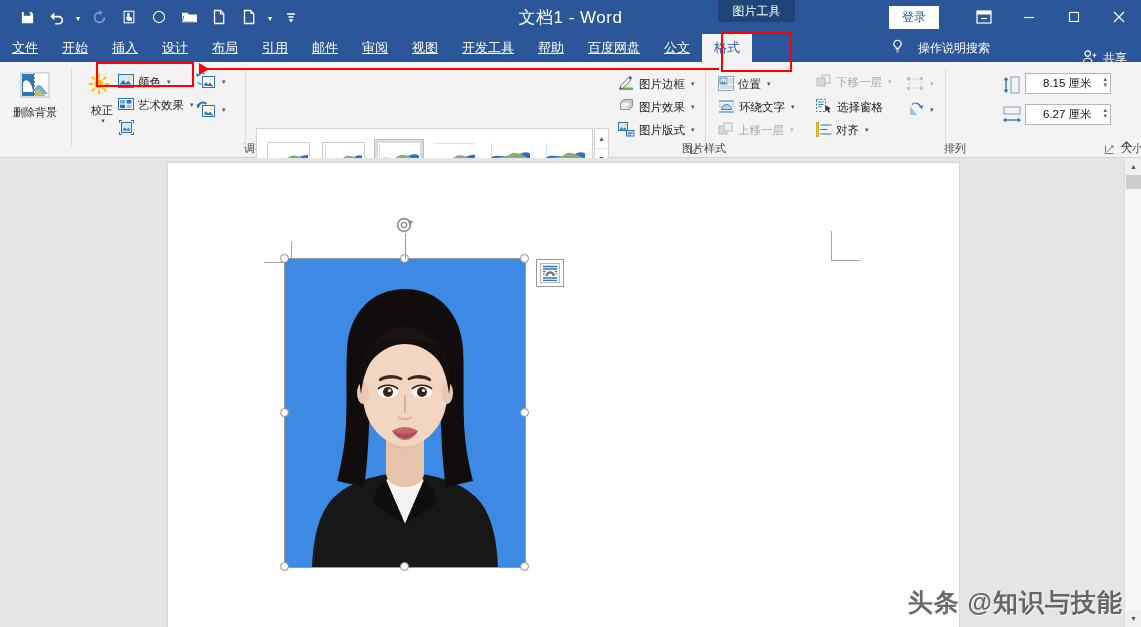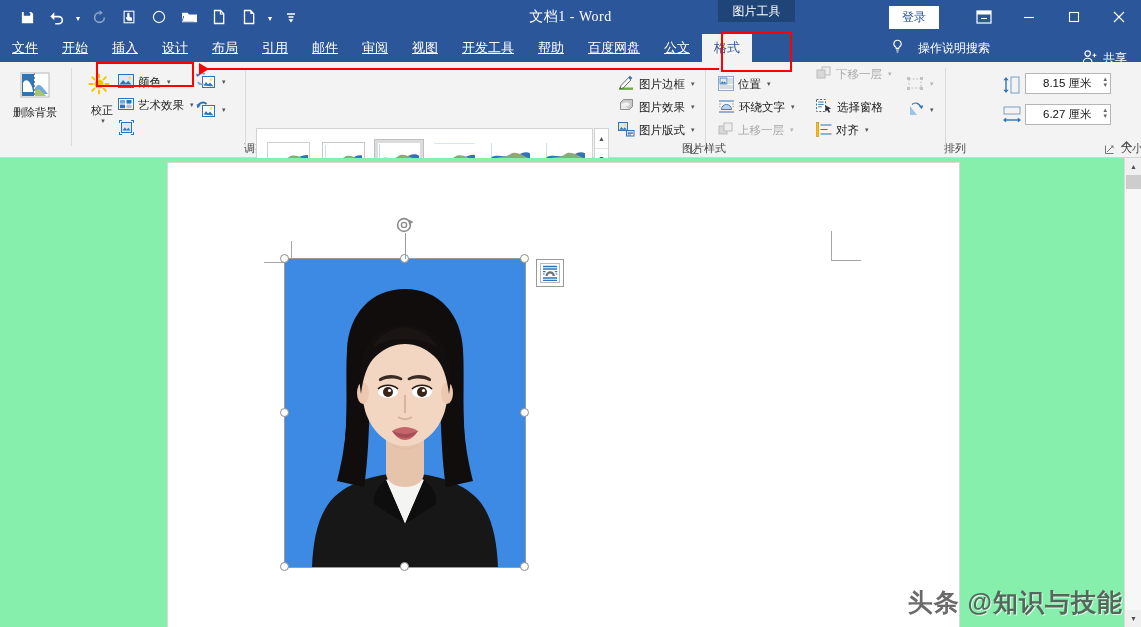--- a/index.html
+++ b/index.html
@@ -23,23 +23,22 @@
     color: #fff;
   }
   .qat-btn.dim { opacity: .45; }
   .qat-caret {
     width: 12px; height: 26px; display: flex; align-items: flex-end; justify-content: center;
     padding-bottom: 7px; color: #fff; font-size: 8px;
   }
   .doc-title {
     position: absolute; left: 0; top: 0; width: 1141px; height: 34px;
     display: flex; align-items: center; justify-content: center;
-    color: #fff; font-size: 14px; letter-spacing: .5px;
+    color: #fff; font-size: 17px; letter-spacing: .5px;
     pointer-events: none;
-    font-family: Liberation Serif, serif;
   }
   .pic-tools-tab {
     position: absolute; left: 718px; top: 0px; width: 77px; height: 22px;
     background: #1f4478; color: #fff; font-size: 12px;
     display: flex; align-items: center; justify-content: center;
   }
   .title-right {
     position: absolute; right: 0; top: 0; height: 34px;
     display: flex; align-items: center; gap: 0;
   }
@@ -141,21 +140,21 @@
   }
   .spin .arrows {
     position: absolute; right: 3px; top: 2px;
     display: flex; flex-direction: column; line-height: 6px;
     font-size: 7px; color: #666;
   }
 
   
   .doc-area {
     position: absolute; left: 0; top: 158px; width: 1141px; height: 469px;
-    background: #86efac;
+    background: #e5e5e5;
   }
   .page {
     position: absolute; left: 167px; top: 4px; width: 793px; height: 465px;
     background: #fff; border: 1px solid #d8d8d8; border-bottom: none;
   }
   .margin-mark {
     position: absolute; border-color: #a6a6a6; border-style: solid; border-width: 0;
   }
 
   
@@ -624,21 +623,21 @@
         <span>
           <svg width="16" height="15" viewBox="0 0 16 15">
               <rect x="1" y="4" width="8" height="8" fill="#d8d8d8" stroke="#bbb"></rect>
               <rect x="6" y="1" width="8" height="8" fill="#eee" stroke="#bbb"></rect>
             </svg>
         </span>
         <span>上移一层</span>
         <span class="caret dis">▾</span>
       </div>
 
-      <div class="smallbtn disabled" style="left:110px; top:2px;">
+      <div class="smallbtn disabled" style="left:110px; top:10px;">
         <span>
           <svg width="16" height="15" viewBox="0 0 16 15">
               <rect x="6" y="1" width="8" height="8" fill="#eee" stroke="#bbb"></rect>
               <rect x="1" y="4" width="8" height="8" fill="#d8d8d8" stroke="#bbb"></rect>
             </svg>
         </span>
         <span>下移一层</span>
         <span class="caret dis">▾</span>
       </div>
 

